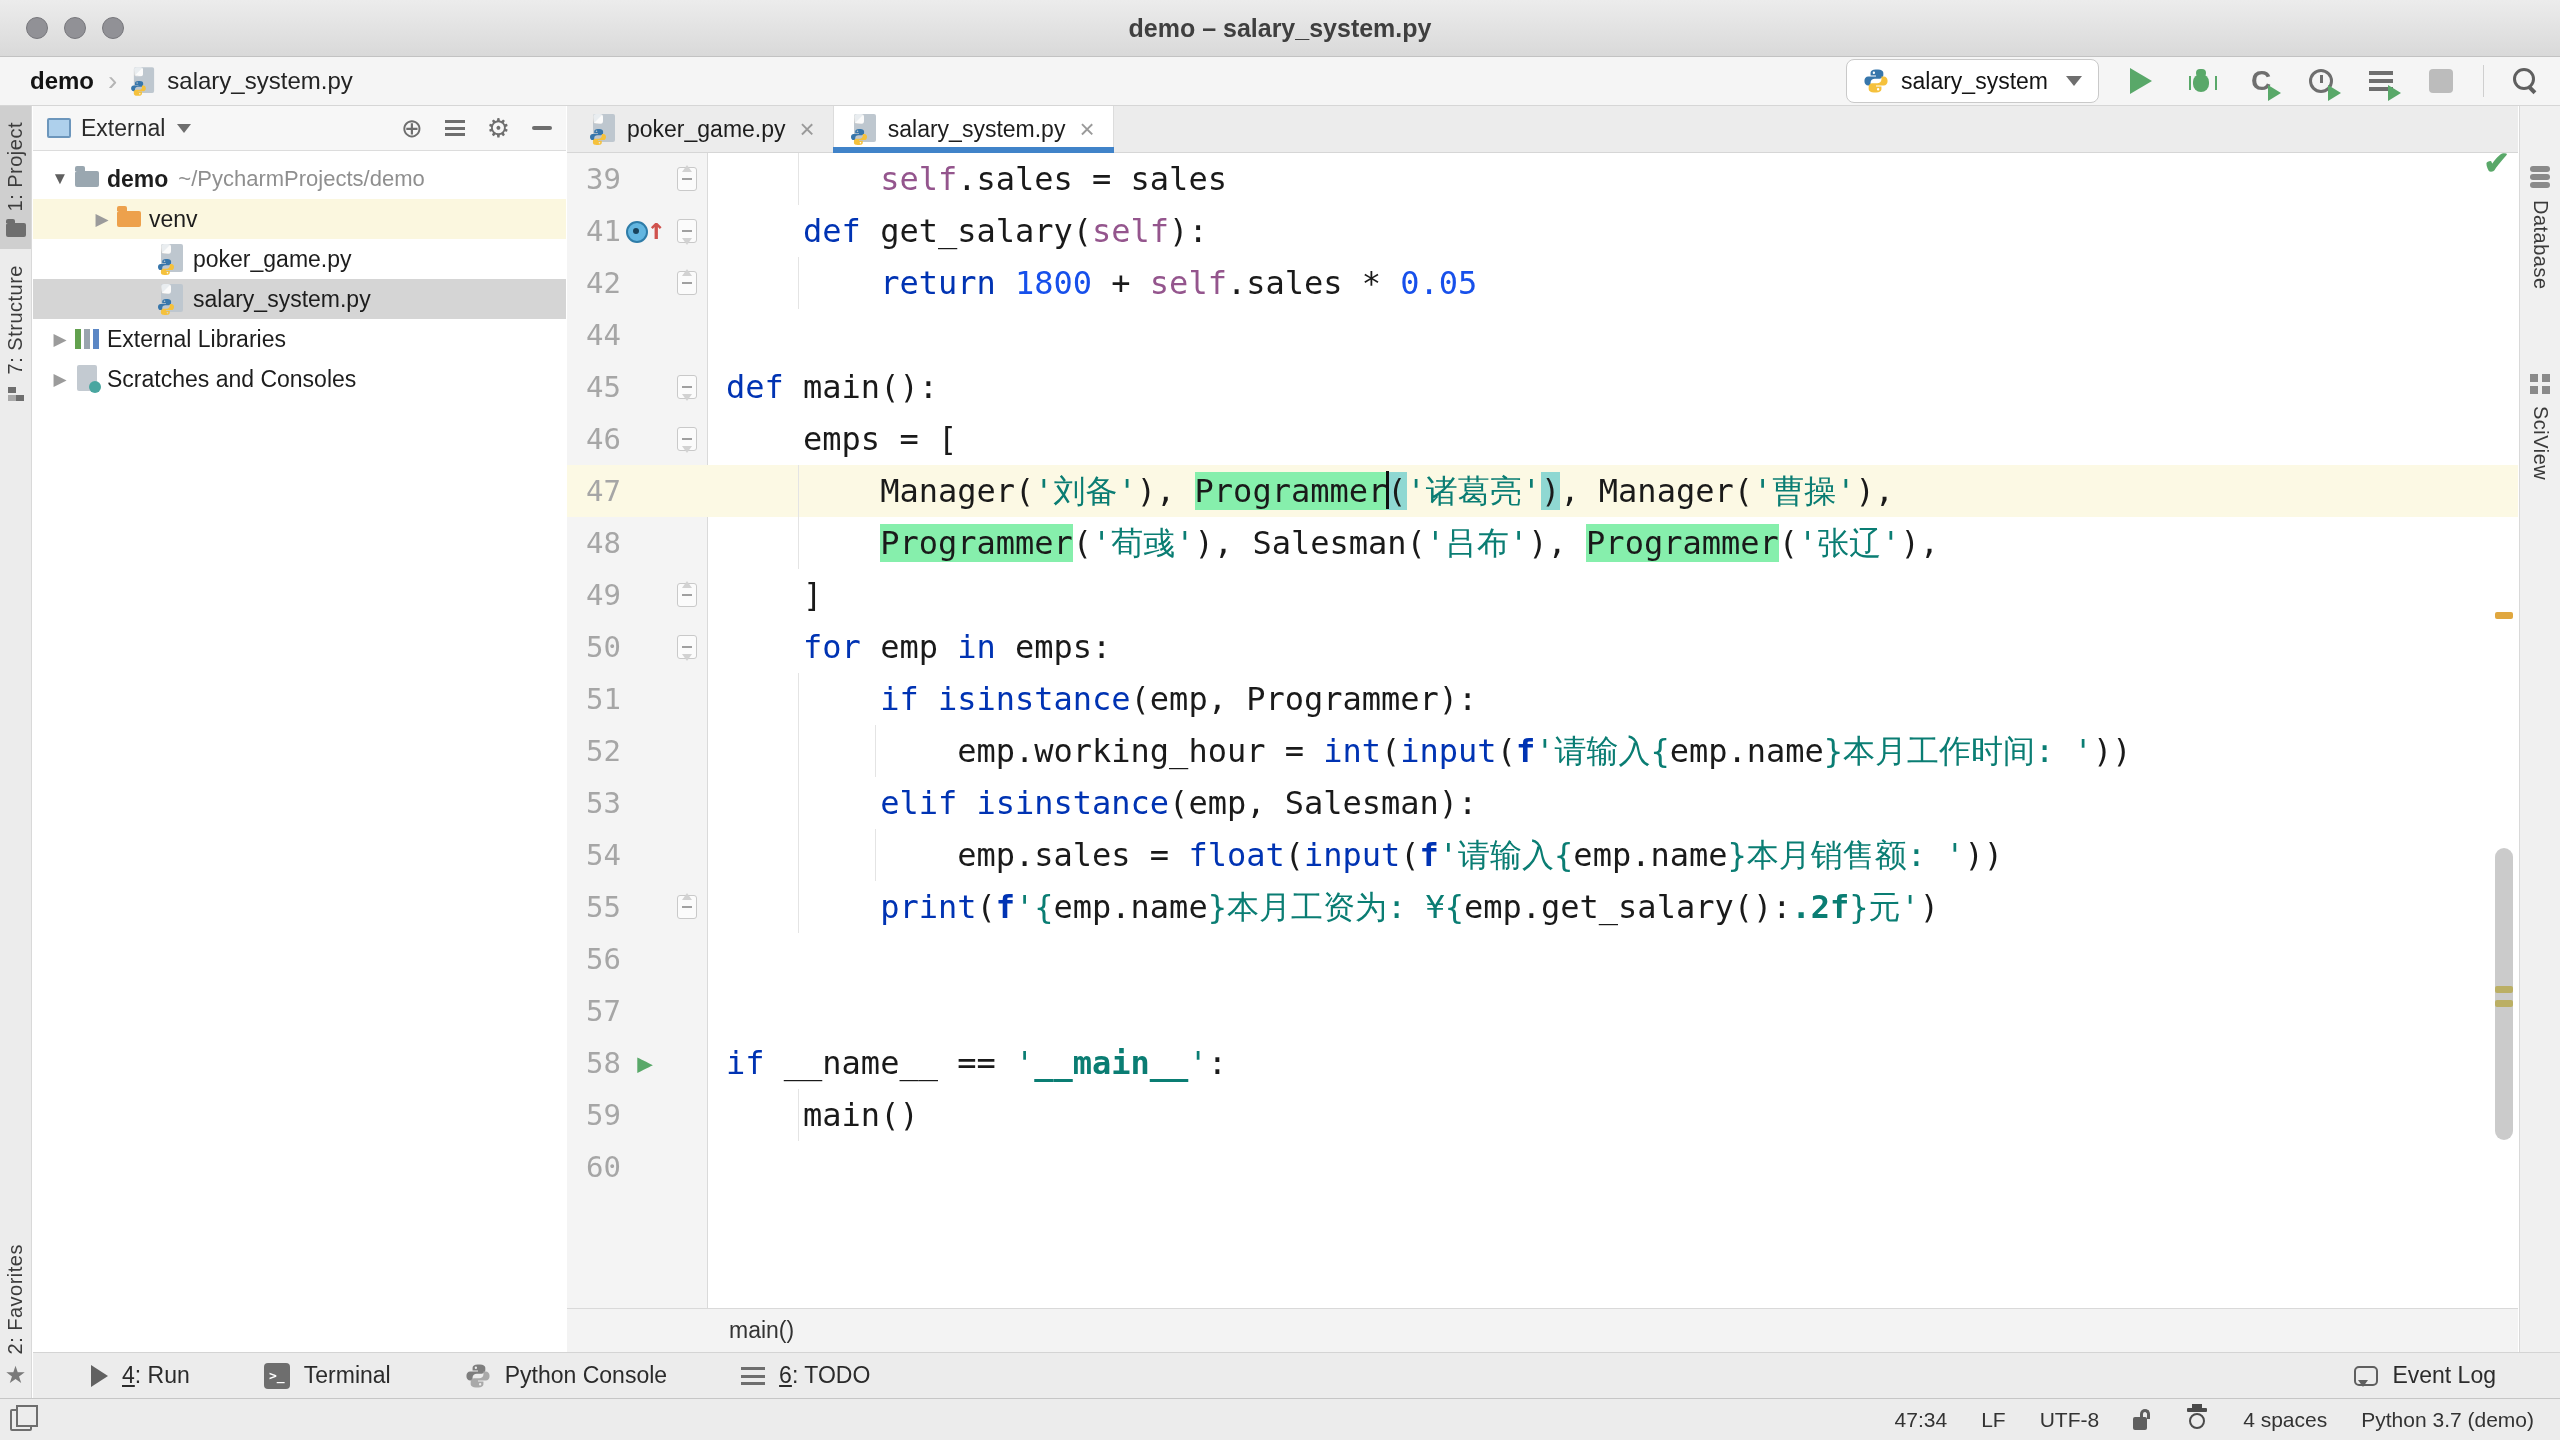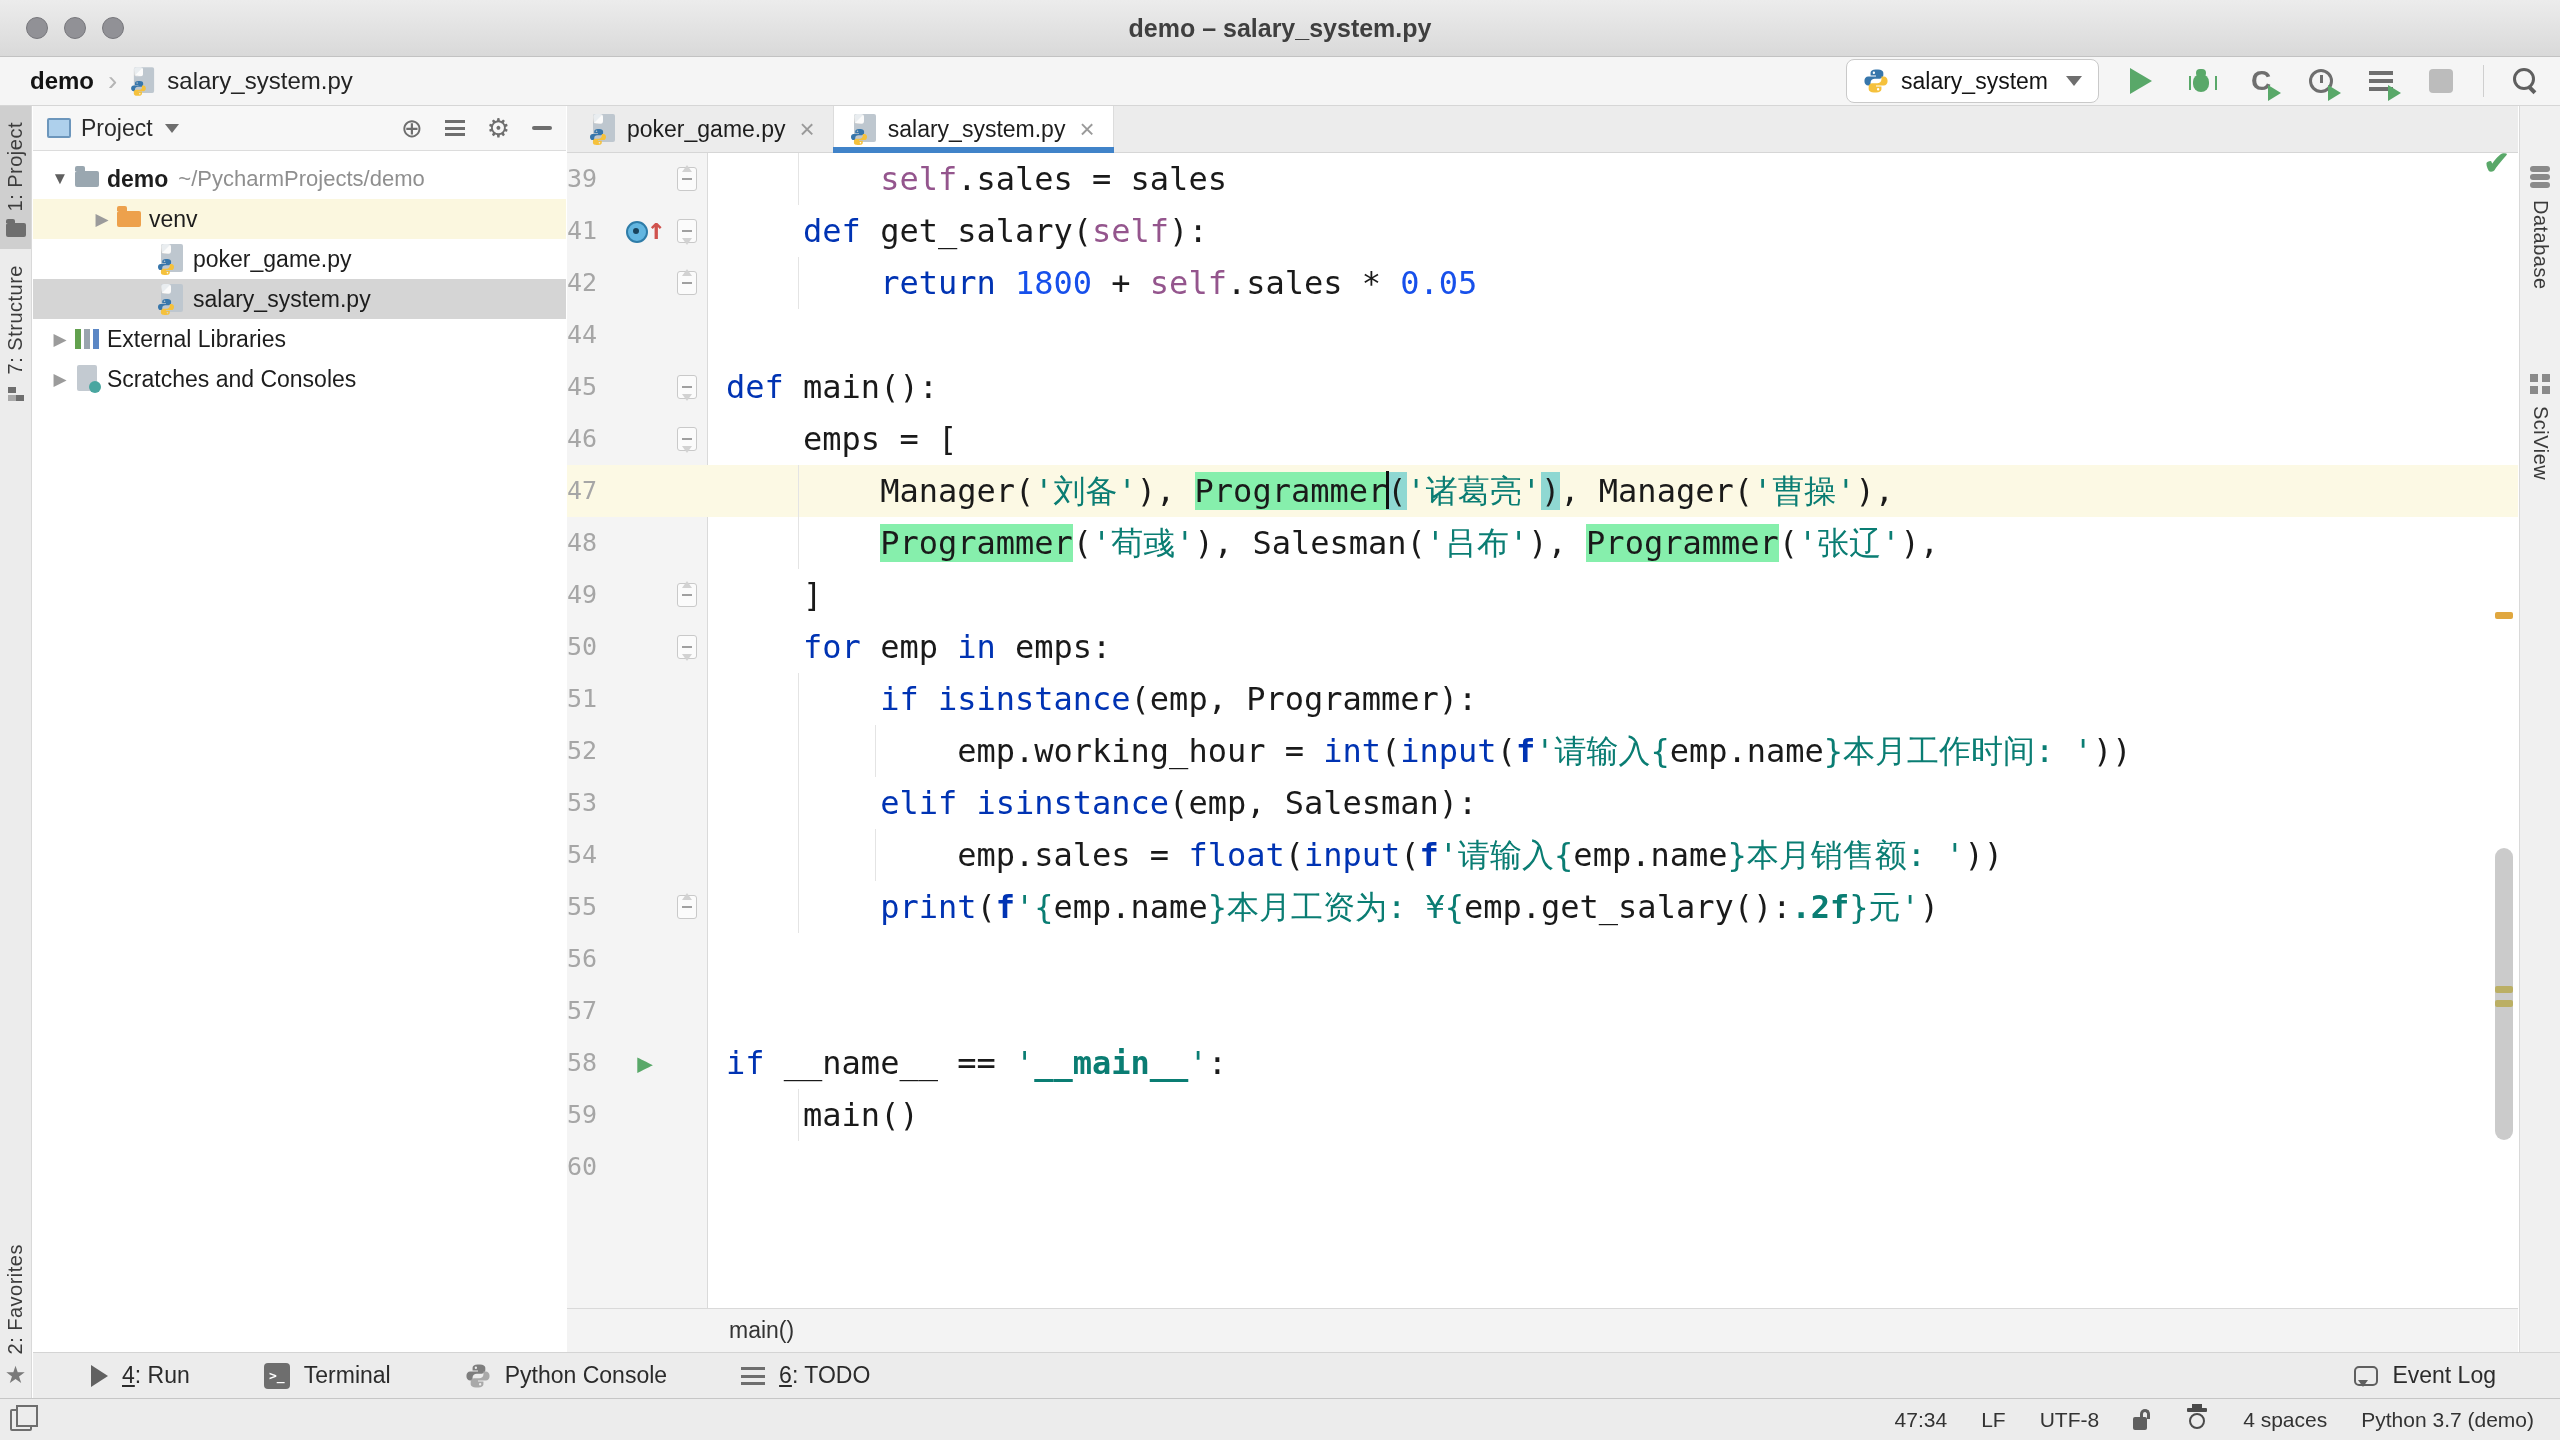--- a/index.html
+++ b/index.html
@@ -102,21 +102,21 @@
   .etab{display:flex;align-items:center;gap:10px;padding:0 18px;font-size:23px;color:#1d1d1d;position:relative;}
   .etab.active{background:#fff;border-left:1px solid #dcdcdc;border-right:1px solid #dcdcdc;}
   .etab.active::after{content:"";position:absolute;left:-1px;right:-1px;bottom:-1px;height:6px;background:#4083c9;}
   .tab-close{color:#9a9a9a;font-size:26px;margin-left:4px;}
   .code-wrap{position:absolute;left:0;top:47px;right:0;bottom:0;overflow:hidden;
     font-family:"DejaVu Sans Mono","Liberation Mono",monospace;font-size:32px;}
   .code-wrap::before{content:"";position:absolute;left:0;top:0;bottom:0;width:140px;background:#f4f4f4;border-right:1px solid #dadada;z-index:0;}
   .cline{position:relative;z-index:1;display:flex;height:52px;line-height:52px;}
   .cline.cur{background:#fcf9e4;}
   .gutter{flex:0 0 141px;display:flex;align-items:center;}
-  .lnum{width:54px;text-align:left;color:#a6a6a6;font-size:25px;}
+  .lnum{width:54px;text-align:right;color:#a6a6a6;font-size:29px;}
   .gicon{width:48px;display:flex;justify-content:center;align-items:center;}
   .gfold{width:36px;display:flex;justify-content:center;align-items:center;}
   .fold{width:20px;height:24px;border:1px solid #c9c9c9;background:#fbfbfb;border-radius:3px;position:relative;box-sizing:border-box;}
   .fold::after{content:"";position:absolute;left:4px;right:4px;top:50%;height:2px;margin-top:-1px;background:#a0a0a0;}
   .fold.up::before{content:"";position:absolute;top:-8px;left:50%;transform:translateX(-50%);
     border:5px solid transparent;border-bottom:7px solid #d2d2d2;}
   .fold.down::before{content:"";position:absolute;bottom:-8px;left:50%;transform:translateX(-50%);
     border:5px solid transparent;border-top:7px solid #d2d2d2;}
   .ov{position:relative;width:44px;height:44px;}
   .ov-c{position:absolute;left:3px;top:12px;width:18px;height:18px;border-radius:50%;background:#63b6e0;border:2px solid #2e7ca8;}
@@ -250,21 +250,21 @@
     </div>
     <div class="vtab bottom">
       <span class="vlabel">2: Favorites</span>
       <span class="i-star">★</span>
     </div>
   </div>
 
 <div class="project-panel">
   <div class="panel-header">
     <span class="i-projwin"></span>
-    <span class="panel-title">Project</span>
+    <span class="panel-title">External</span>
     <span class="ph-tri"></span>
     <div class="ph-icons">
       <span class="ph-glyph">⊕</span>
       <span class="i-collapse"></span>
       <span class="ph-glyph">⚙</span>
       <span class="i-minus"></span>
     </div>
   </div>
   <div class="tree">
       <div class="trow " style="padding-left: 12px;">

